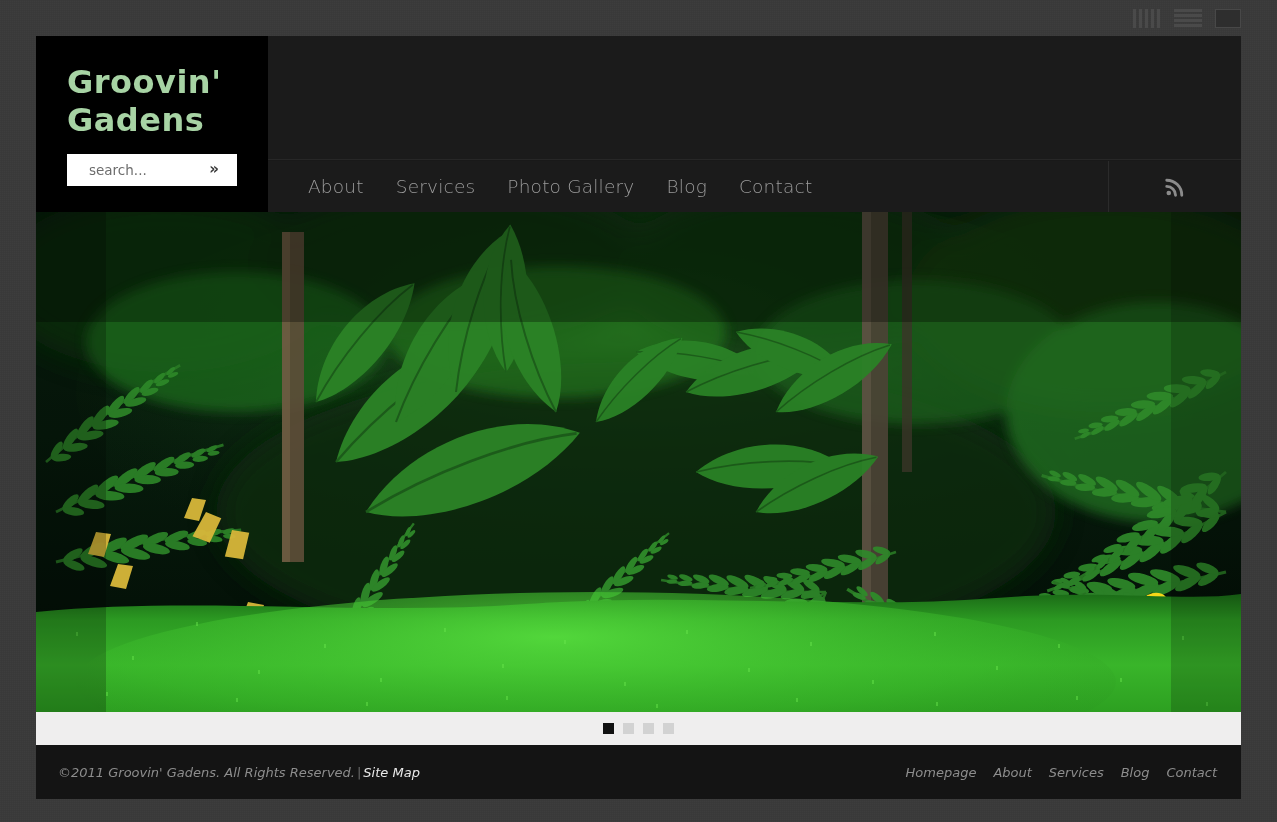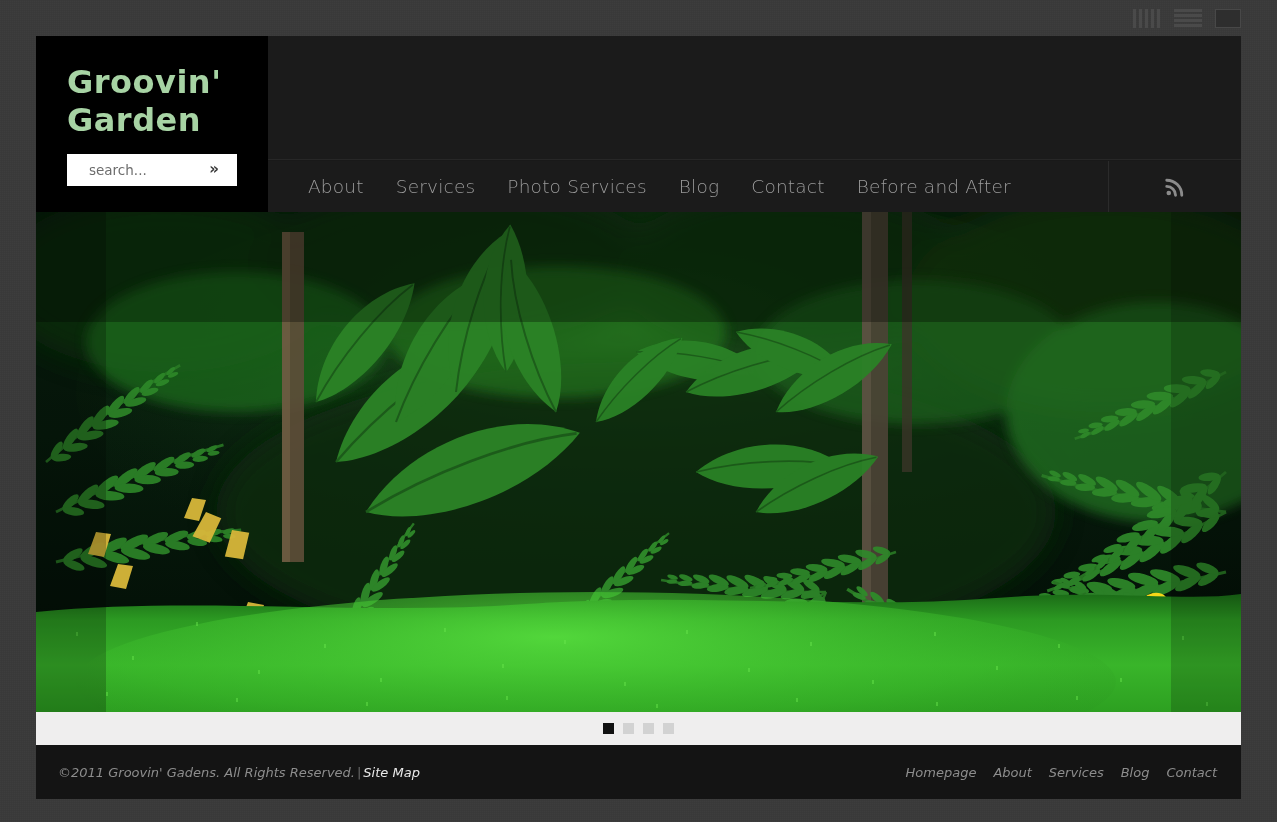--- a/index.html
+++ b/index.html
@@ -292,37 +292,36 @@
 
 <div class="page">
 
   <div class="header">
 
     <div class="header-blank"></div>
 
     <div class="brandbox">
       <div class="logo">
         <div>Groovin'</div>
-        <div>Garden</div>
+        <div>Gadens</div>
       </div>
 
       <div class="searchwrap">
         <input type="text" placeholder="search..." style="">
         <button class="search-go">»</button>
       </div>
     </div>
 
     <nav class="nav">
       <div class="nav-items">
         <a class="nav-item">About</a>
         <a class="nav-item">Services</a>
-        <a class="nav-item">Photo Services</a>
+        <a class="nav-item">Photo Gallery</a>
         <a class="nav-item">Blog</a>
         <a class="nav-item">Contact</a>
-        <a class="nav-item">Before and After</a>
       </div>
       <div class="nav-rss">
         <svg class="rss-icon" viewBox="0 0 24 24">
           <circle cx="5.2" cy="18.6" r="2.5" fill="#8b8b8b"></circle>
           <path d="M3 11.4 A9.6 9.6 0 0 1 12.6 21" fill="none" stroke="#8b8b8b" stroke-width="3.1" stroke-linecap="round"></path>
           <path d="M3 4.6 A16.4 16.4 0 0 1 19.4 21" fill="none" stroke="#8b8b8b" stroke-width="3.1" stroke-linecap="round"></path>
         </svg>
       </div>
     </nav>
   </div>

